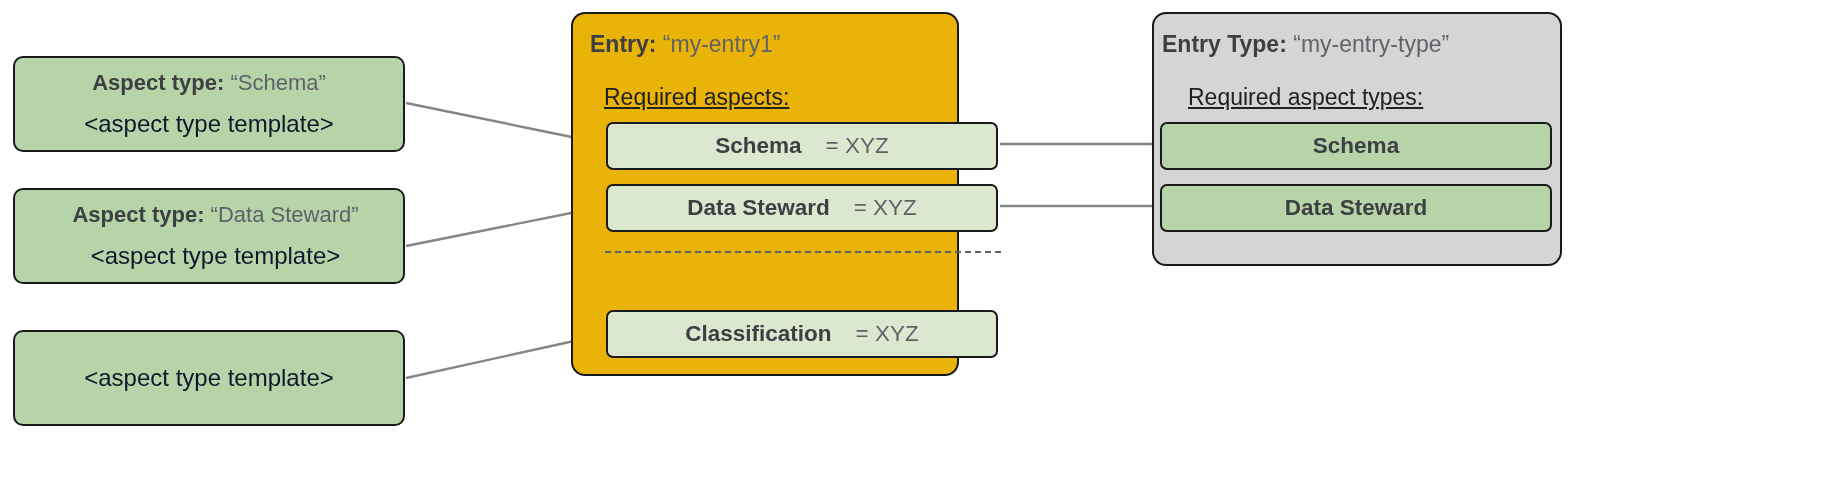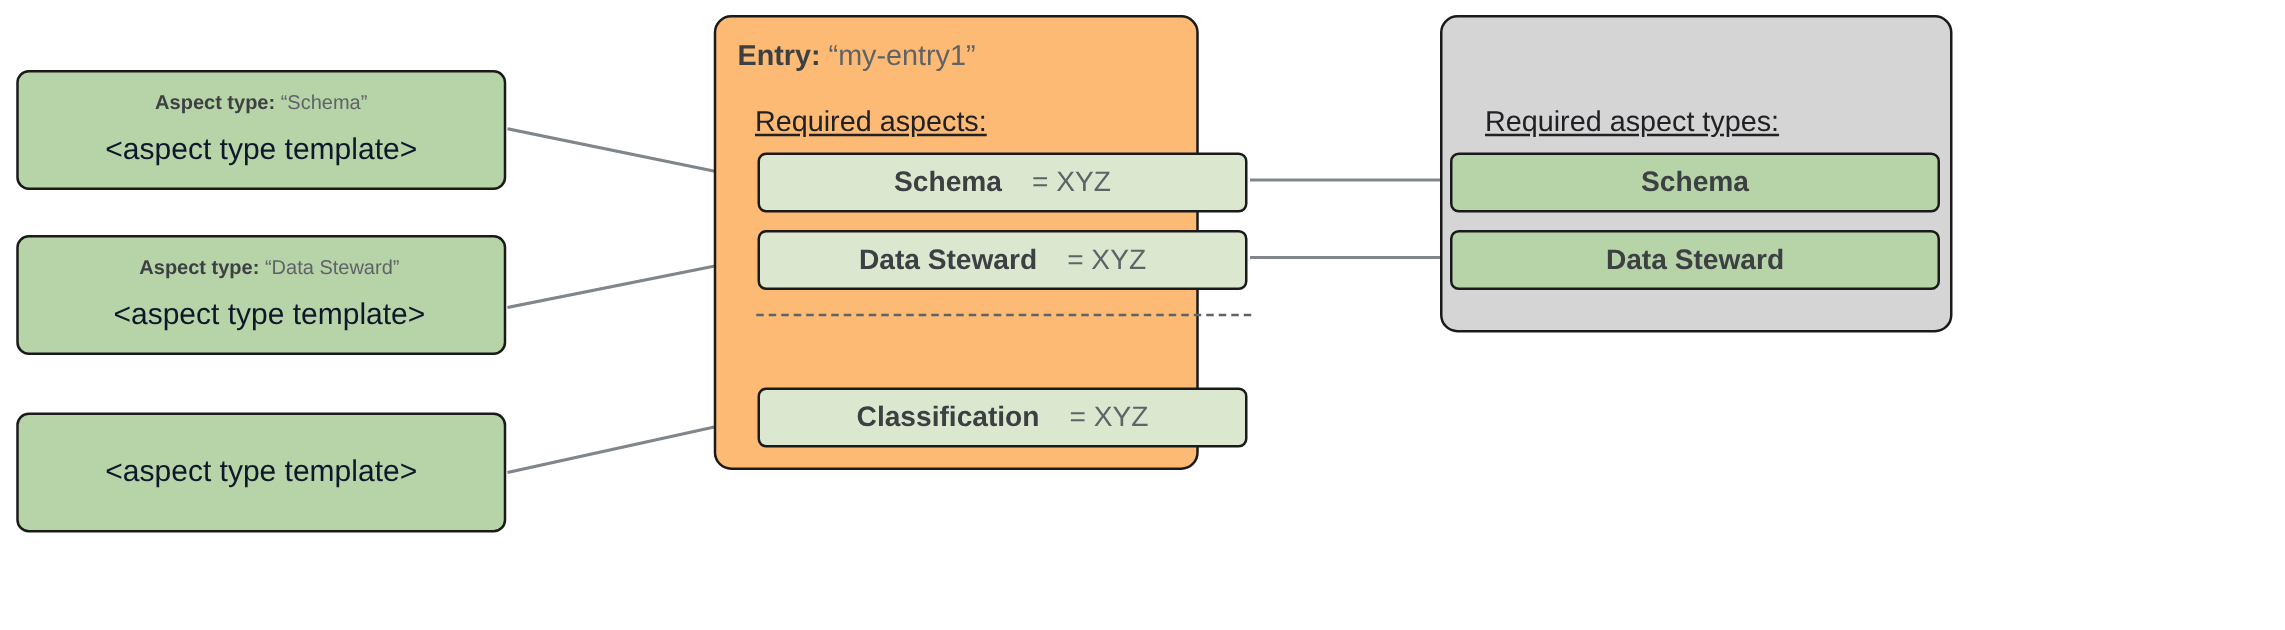--- a/index.html
+++ b/index.html
@@ -46,21 +46,21 @@
     width: 392px;
     height: 96px;
     left: 13px;
     display: flex;
     flex-direction: column;
     align-items: center;
     justify-content: center;
     gap: 14px;
   }
   .aspect-type-card .line1 {
-    font-size: 16px;
+    font-size: 22px;
     color: #3c4043;
     white-space: nowrap;
   }
   .aspect-type-card .line1 .lbl {
     font-weight: bold;
     color: #3c4043;
   }
   .aspect-type-card .line1 .val {
     font-weight: normal;
     color: #5f6368;
@@ -75,21 +75,21 @@
   #aspect-type-schema       { top: 56px; }
   #aspect-type-data-steward { top: 188px; padding-left: 13px; }
   #aspect-type-classification { top: 330px; }
 
   
   #entry-panel {
     left: 571px;
     top: 12px;
     width: 388px;
     height: 364px;
-    background: #fdba74;
+    background: #eab308;
     border-radius: 14px;
     padding: 0;
   }
   #entry-panel .panel-title {
     position: absolute;
     left: 17px;
     top: 17px;
     font-size: 23px;
     white-space: nowrap;
   }
@@ -238,20 +238,24 @@
 
 
     <div class="aspect-chip" id="chip-classification">
       <span class="name">Classification</span>
       <span class="eqval">= XYZ</span>
     </div>
   </div>
 
   <div class="card" id="entry-type-panel">
 
+    <div class="panel-title">
+      <span class="lbl">Entry Type:</span>
+      <span class="val">“my-entry-type”</span>
+    </div>
 
     <div class="section-heading" id="required-aspect-types-heading">Required aspect types:</div>
 
     <div class="type-chip" id="type-chip-schema">Schema</div>
 
     <div class="type-chip" id="type-chip-data-steward">Data Steward</div>
   </div>
 
 </div>
 

